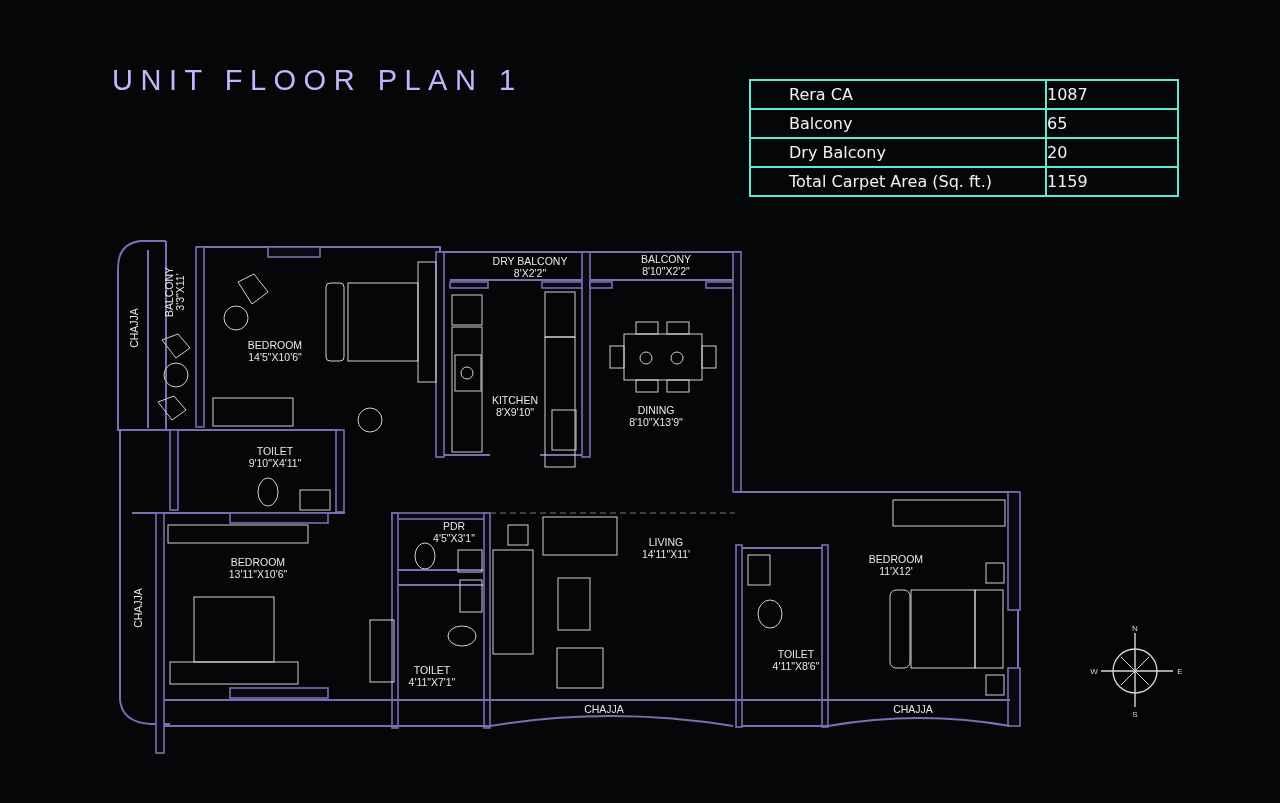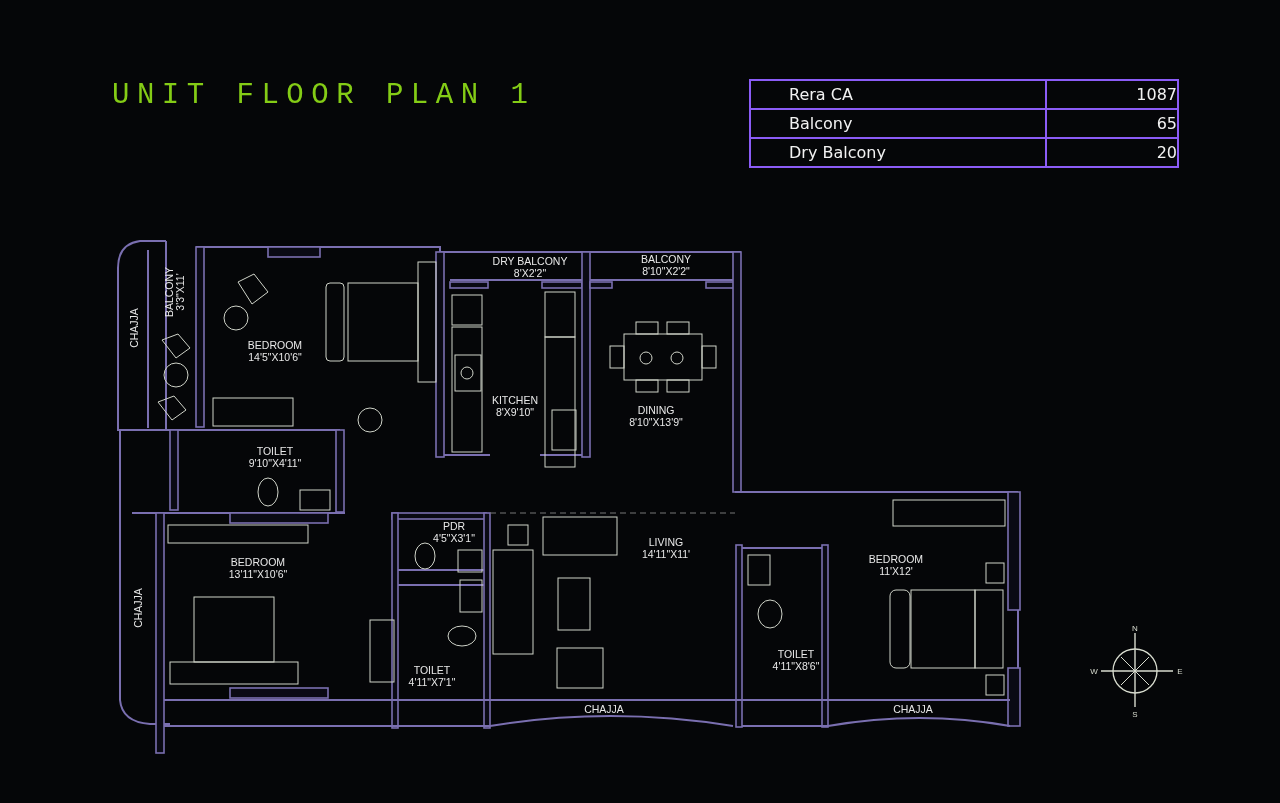--- a/index.html
+++ b/index.html
@@ -1,30 +1,30 @@
 <!DOCTYPE html>
 <html><head>
 <meta charset="utf-8">
 <style>
   html, body { margin: 0; padding: 0; }
   body {
     width: 1280px; height: 803px; background: #050608; overflow: hidden;
     position: relative; font-family: "Liberation Sans", sans-serif; color: #e6e6e6;
   }
   .title {
-    position: absolute; left: 112px; top: 79px; font-size: 29px; letter-spacing: 7.5px;
-    color: #84cc16; font-family: Liberation Mono, monospace; font-weight: normal;
+    position: absolute; left: 112px; top: 64px; font-size: 29px; letter-spacing: 7.5px;
+    color: #c4b5fd; font-family: Liberation Sans, sans-serif; font-weight: normal;
   }
   table.area {
     position: absolute; left: 749px; top: 79px; width: 430px; border-collapse: collapse;
     font-family: "DejaVu Sans", sans-serif; font-size: 16px; color: #f2f2f2;
   }
-  table.area td { border: 2px solid #8b5cf6; height: 27px; padding: 0; }
+  table.area td { border: 2px solid #5eead4; height: 27px; padding: 0; }
   table.area td.lbl { padding-left: 38px; width: 256px; }
-  table.area td.val { text-align: right; }
+  table.area td.val { text-align: left; }
   svg.plan { position: absolute; left: 0; top: 0; }
   .lbl-room { font-family: "Liberation Sans", sans-serif; font-size: 10.5px; fill: #e8e8e8; text-anchor: middle; }
   .wall { fill: none; stroke: #7a6fb0; stroke-width: 2; }
   .wallf { fill: #0a0a14; stroke: #7a6fb0; stroke-width: 1.6; }
   .furn { fill: none; stroke: #cfd3c8; stroke-width: 1; }
   .compass-lbl { font-family: "Liberation Sans", sans-serif; font-size: 8px; fill: #d8dccf; text-anchor: middle; }
 </style>
 </head>
 <body>
 
@@ -36,20 +36,24 @@
     <td class="lbl">Rera CA</td>
     <td class="val">1087</td>
   </tr>
   <tr>
     <td class="lbl">Balcony</td>
     <td class="val">65</td>
   </tr>
   <tr>
     <td class="lbl">Dry Balcony</td>
     <td class="val">20</td>
+  </tr>
+  <tr>
+    <td class="lbl">Total Carpet Area (Sq. ft.)</td>
+    <td class="val">1159</td>
   </tr>
 </tbody>
   </table>
 
 <svg class="plan" width="1280" height="803" viewBox="0 0 1280 803">
 
   <g>
 
     <path class="wall" d="M166,241 L140,241 Q118,244 118,268 L118,430 L132,430"></path>
     <path class="wall" d="M132,430 L120,430 L120,700 Q122,722 150,724 L170,724"></path>

